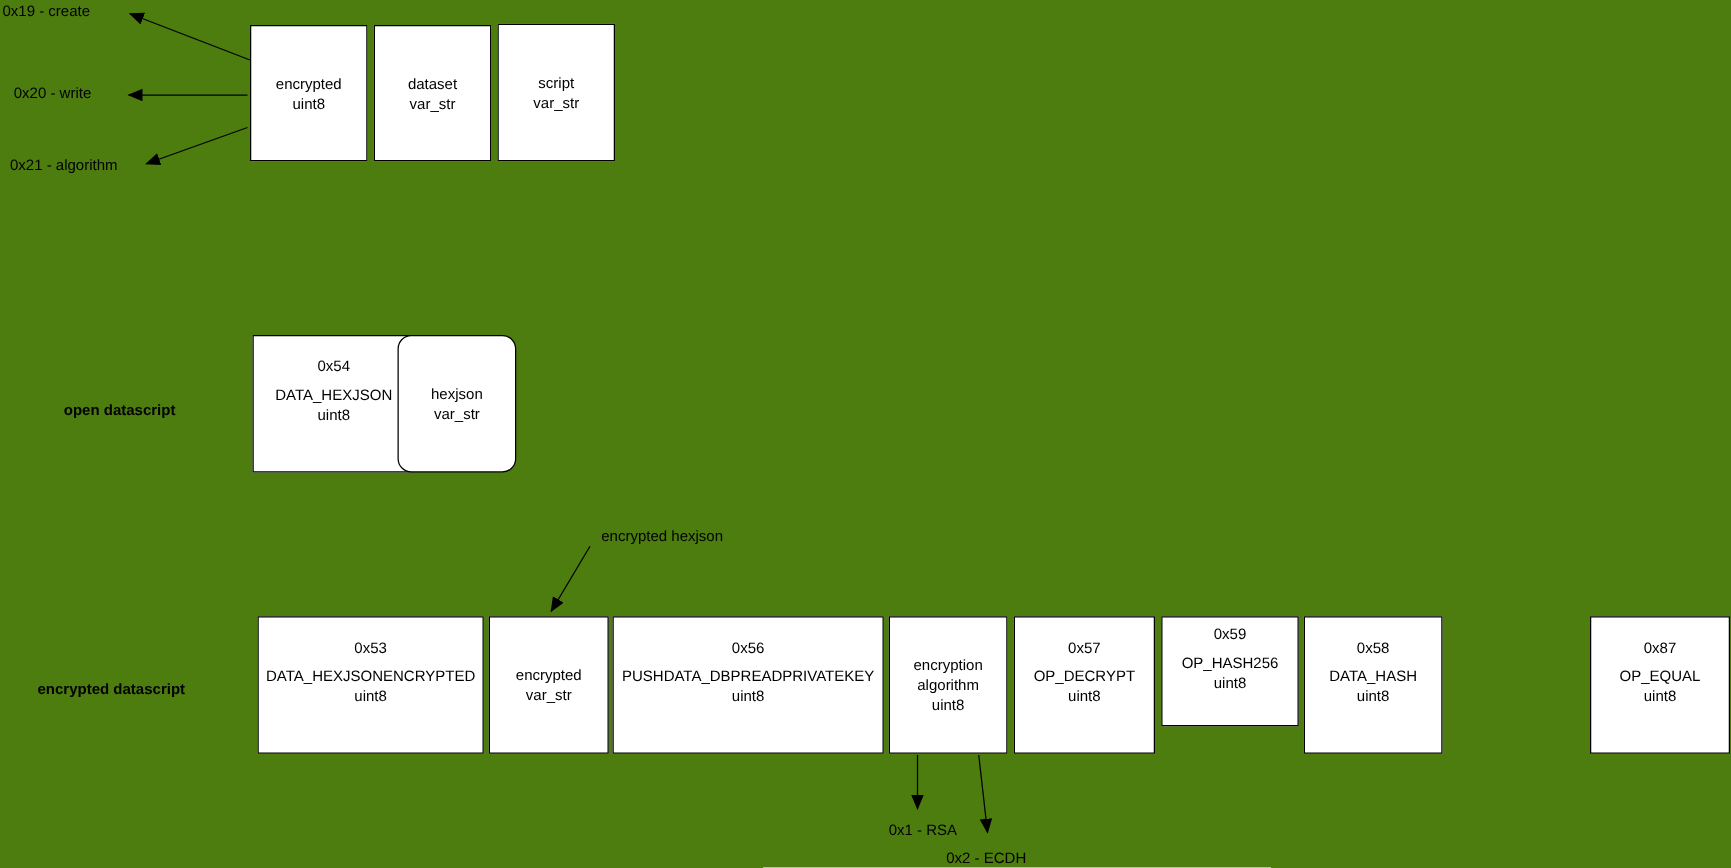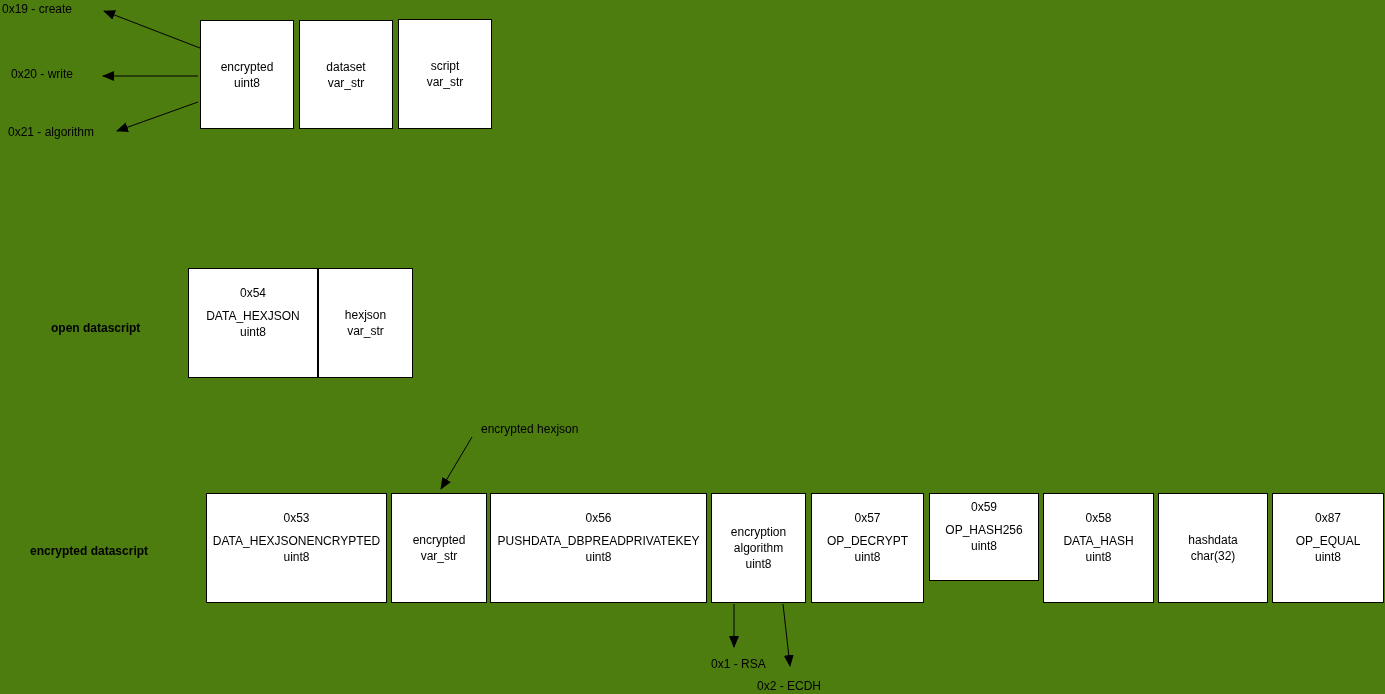--- a/index.html
+++ b/index.html
@@ -76,26 +76,26 @@
     <div class="line">dataset</div>
     <div class="line">var_str</div>
   </div>
   <div class="box" style="left:398px; top:19px; width:94px; height:110px;align-items:center;">
     <div class="line">script</div>
     <div class="line">var_str</div>
   </div>
 
   <div class="row-label" style="left:51px; top:321px;">open datascript</div>
 
-  <div class="box opcode" style="left:188px; top:268px; width:130px; height:110px;">
+  <div class="box opcode" style="left:202px; top:268px; width:130px; height:110px;">
     <div class="line code">0x54</div>
     <div class="line">DATA_HEXJSON</div>
     <div class="line">uint8</div>
   </div>
-  <div class="box" style="left:318px; top:268px; width:95px; height:110px;">
+  <div class="box" style="left:318px; top:268px; width:95px; height:110px;border-radius:11px;">
     <div class="line">hexjson</div>
     <div class="line">var_str</div>
   </div>
 
   <div class="row-label" style="left:30px; top:544px;">encrypted datascript</div>
   <div class="float-label" style="left:481px; top:422px;">encrypted hexjson</div>
 
   <div class="box opcode" style="left:206px; top:493px; width:181px; height:110px;">
     <div class="line code">0x53</div>
     <div class="line">DATA_HEXJSONENCRYPTED</div>
@@ -123,24 +123,20 @@
   <div class="box opcode" style="left:929px; top:493px; width:110px; height:88px;">
     <div class="line code">0x59</div>
     <div class="line">OP_HASH256</div>
     <div class="line">uint8</div>
   </div>
   <div class="box opcode" style="left:1043px; top:493px; width:111px; height:110px;">
     <div class="line code">0x58</div>
     <div class="line">DATA_HASH</div>
     <div class="line">uint8</div>
   </div>
-  <div class="box" style="left:1158px; top:493px; width:110px; height:110px;">
-    <div class="line">hashdata</div>
-    <div class="line">char(32)</div>
-  </div>
   <div class="box opcode" style="left:1272px; top:493px; width:112px; height:110px;">
     <div class="line code">0x87</div>
     <div class="line">OP_EQUAL</div>
     <div class="line">uint8</div>
   </div>
 
   <div class="float-label" style="left:711px; top:657px;">0x1 - RSA</div>
   <div class="float-label" style="left:757px; top:679px;">0x2 - ECDH</div>
 
 </div>

